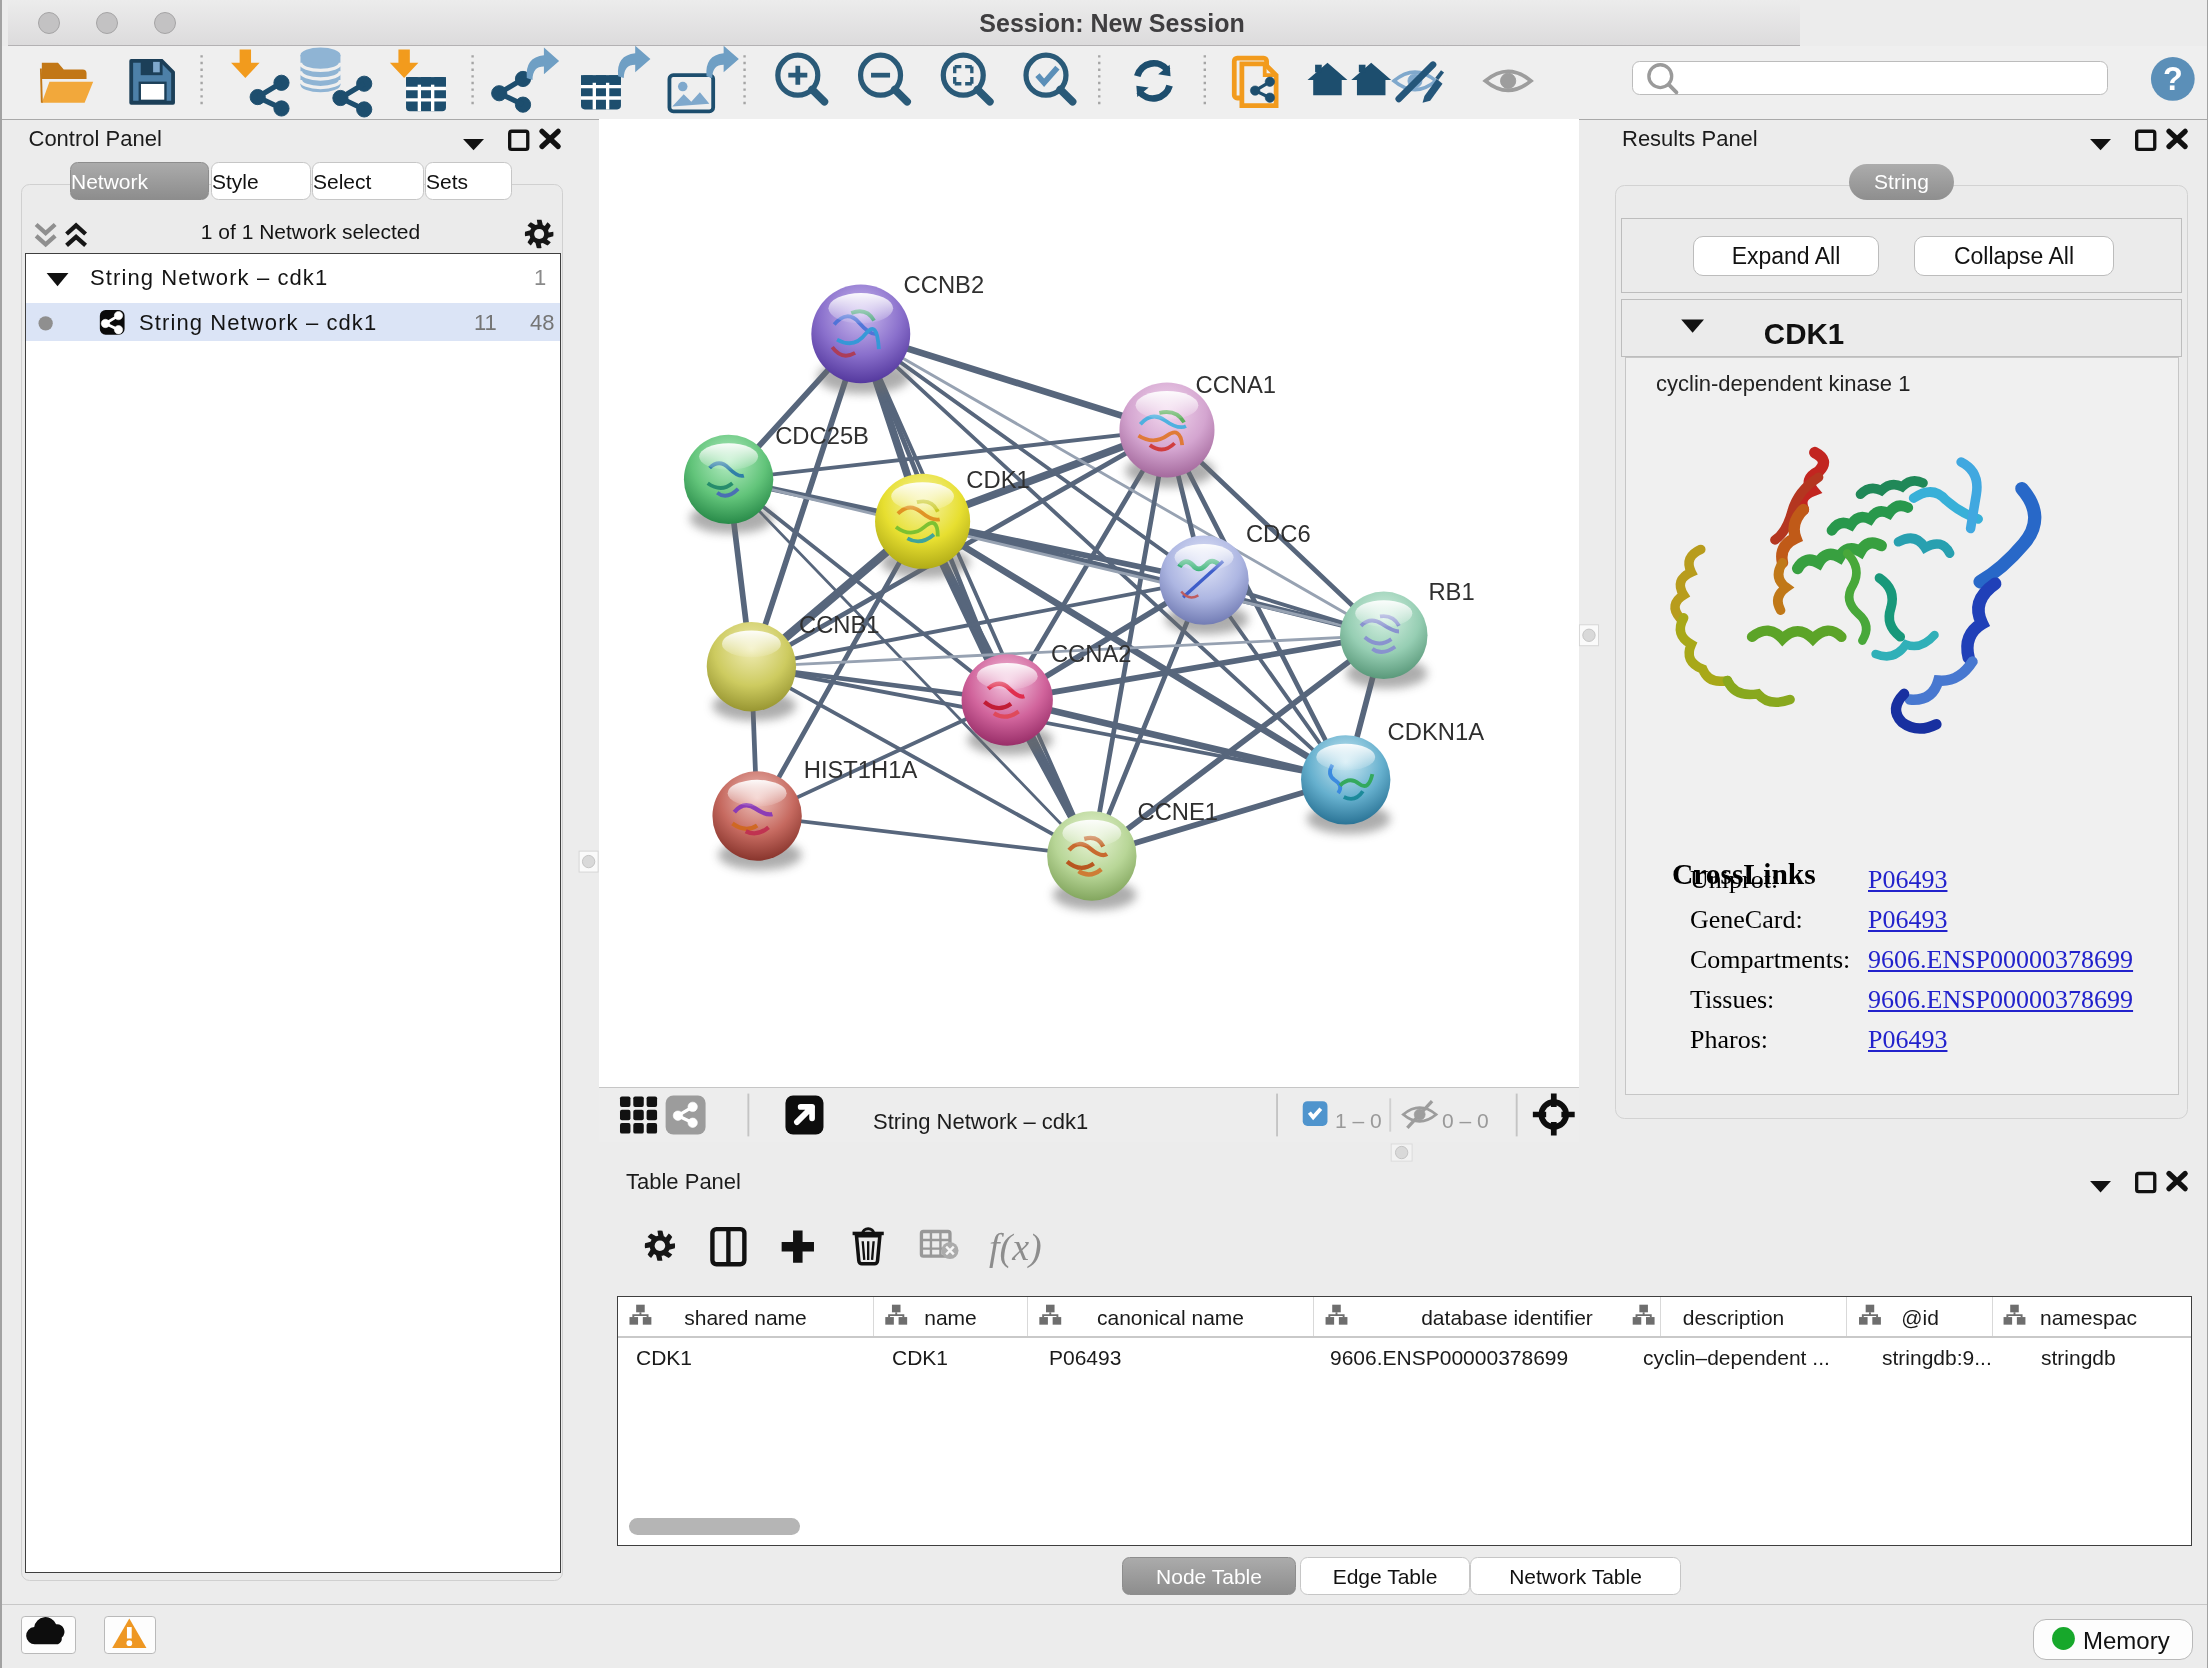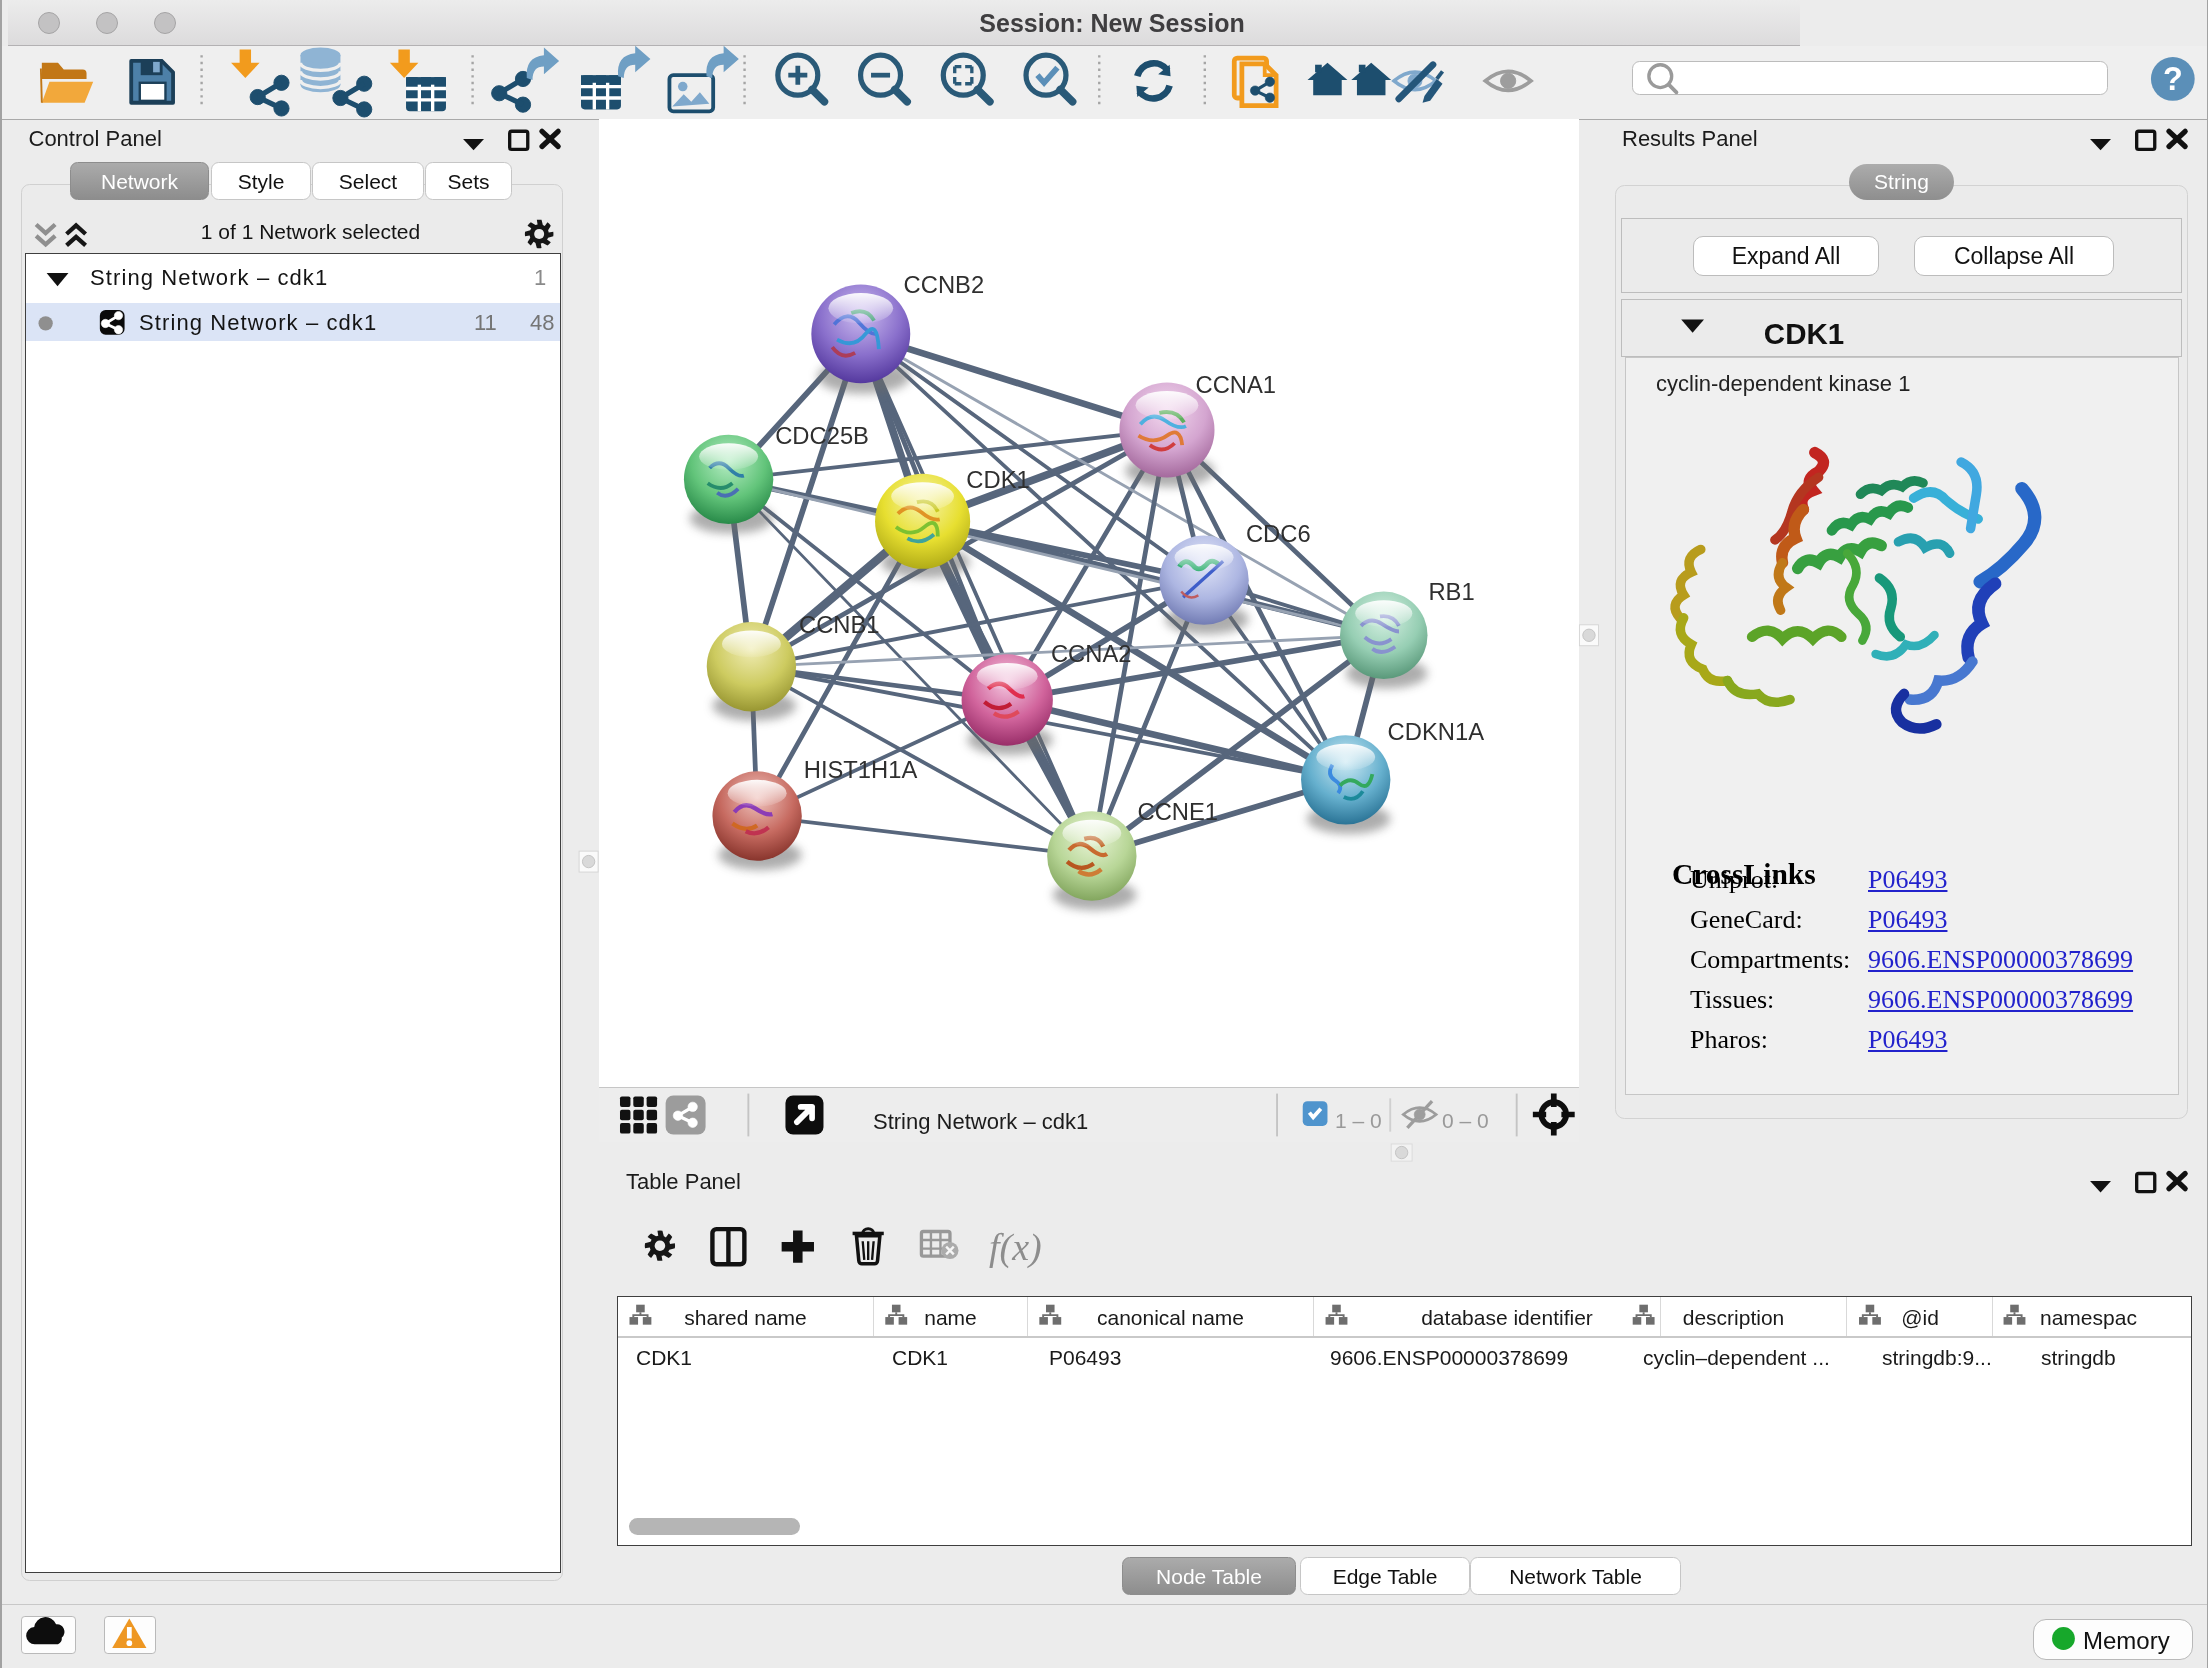--- a/index.html
+++ b/index.html
@@ -7,21 +7,21 @@
 .abs{position:absolute;}
 
 #titlebar{left:0;top:0;width:1792px;height:45px;background:linear-gradient(#ececec,#dcdbdc);border-bottom:1px solid #b3b1b3;margin-left:8px;}
 .light{position:absolute;top:12.4px;width:20px;height:20px;border-radius:50%;background:#c3c2c3;border:1px solid #a5a4a5;}
 #wtitle{position:absolute;left:0;top:8.6px;width:2208px;text-align:center;font-size:25px;font-weight:bold;color:#3f3e40;}
 
 #toolbar{left:0;top:46px;width:2208px;height:73px;background:#efefef;border-bottom:1.9px solid #a9a9a9;}
 #searchbox{left:1632px;top:61px;width:474px;height:32px;background:#fff;border:1.9px solid #bcbcbc;border-radius:7.6px;}
 
 #cp-title{left:28.5px;top:126px;font-size:22px;color:#1b1b1b;}
-.tab{position:absolute;z-index:3;top:162px;height:38px;border-radius:7.6px;font-size:21px;text-align:center;line-height:38px;color:#111;background:#fff;border:1px solid #c6c6c6;box-sizing:border-box;}
+.tab{position:absolute;z-index:3;top:162px;height:38px;border-radius:7.6px;font-size:21px;line-height:38px;color:#111;background:#fff;border:1px solid #c6c6c6;box-sizing:border-box;}
 .tabsel{background:linear-gradient(#ababab,#8d8d8d);color:#fff;border:1px solid #8d8d8d;}
 #cp-box{left:21px;top:184px;width:540px;height:1395px;border:1.9px solid #d0d0d0;border-radius:8.6px;background:#ebebeb;}
 #cp-strip-text{left:63px;top:220px;width:495px;text-align:center;font-size:21px;color:#141414;}
 #cp-list{left:25px;top:253px;width:534px;height:1318px;background:#fff;border:1.9px solid #3f3f3f;}
 #row2{position:absolute;left:0;top:49px;width:100%;height:38px;background:#dbe4f6;}
 
 #netcanvas{left:599px;top:119px;width:980px;height:968px;background:#fff;}
 #netbar{left:599px;top:1087px;width:980px;height:54px;background:#ededed;border-top:1.9px solid #c6c6c6;}
 
 #rp-title{left:1622px;top:126px;font-size:22px;color:#1b1b1b;}

